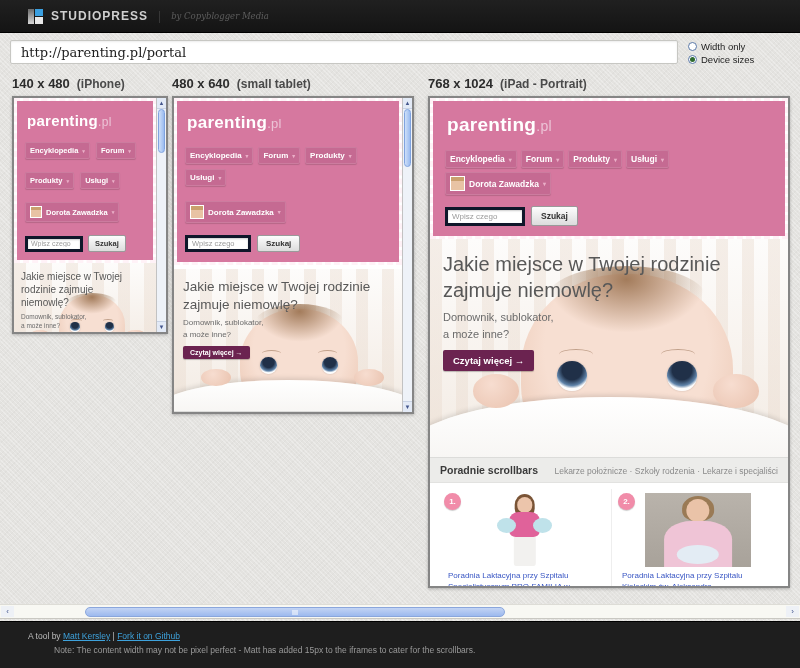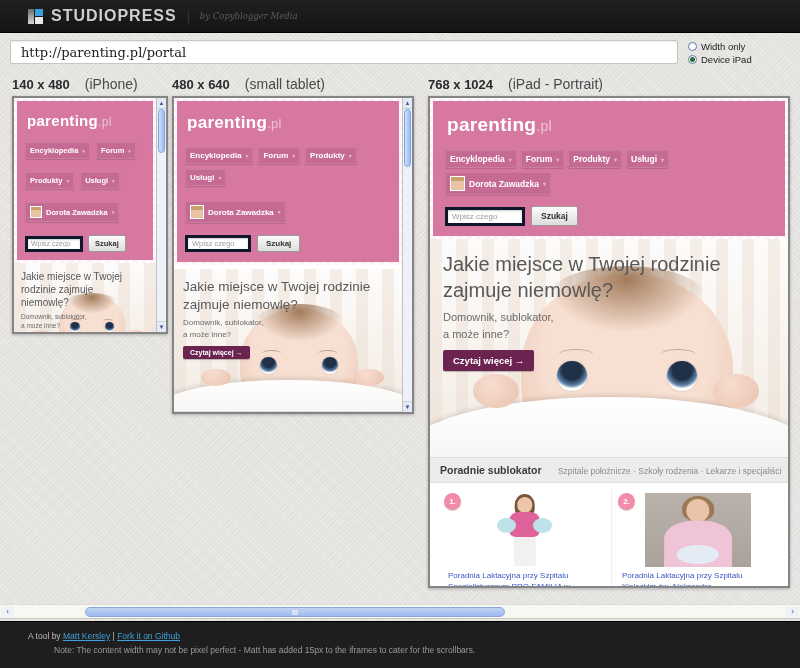--- a/index.html
+++ b/index.html
@@ -10,39 +10,39 @@
       repeating-linear-gradient(-45deg, rgba(0,0,0,.025) 0 1px, transparent 1px 4px);}
   .page{position:relative;width:800px;height:668px;}
 
   
   .topbar{position:absolute;left:0;top:0;width:100%;height:33px;background:linear-gradient(#202020,#141414);
     display:flex;align-items:center;padding-left:28px;box-sizing:border-box;border-bottom:1px solid #000;}
   .logo-icon{width:15px;height:15px;display:inline-grid;grid-template-columns:6px 8px;grid-template-rows:7px 7px;gap:1px;margin-right:8px;}
   .logo-icon .li-left{grid-row:1/3;background:linear-gradient(#6a6a6a,#d8d8d8);}
   .logo-icon .li-tr{background:#3a9fe0;}
   .logo-icon .li-br{background:#e9e9e9;}
-  .brand{color:#cfcfcf;font-size:16px;font-weight:bold;letter-spacing:1px;}
+  .brand{color:#cfcfcf;font-size:12px;font-weight:bold;letter-spacing:1px;}
   .brand-sep{color:#3a3a3a;margin:0 10px;font-size:12px;}
   .tagline{color:#5d5d5d;font-size:8.5px;font-style:italic;font-family:"DejaVu Serif",serif;text-align:center;}
 
   
   .url-input{position:absolute;left:10px;top:40px;width:668px;height:24px;box-sizing:border-box;
     border:1px solid #c7c7c3;border-radius:2px;background:#fff;padding:0 10px;
     font-family:"DejaVu Serif",serif;font-size:13px;color:#222;box-shadow:inset 0 1px 2px rgba(0,0,0,.08);}
   .radio-group{position:absolute;left:688px;top:41px;font-size:9.5px;color:#222;}
   .radio-row{display:flex;align-items:center;margin-bottom:2px;cursor:pointer;}
   .radio{width:9px;height:9px;border-radius:50%;border:1px solid #5b79a8;background:#fff;margin-right:4px;
     display:inline-flex;align-items:center;justify-content:center;box-sizing:border-box;}
   .radio .dot{width:5px;height:5px;border-radius:50%;background:#2f6b2f;display:none;}
   .radio.selected .dot{display:block;}
 
   
   .frame-block{position:absolute;top:76px;}
   .frame-label{font-size:13px;font-weight:bold;color:#2c2c2c;height:20px;white-space:nowrap;}
-  .frame-label .device{font-size:14px;color:#4a4a4a;font-weight:normal;margin-left:15px;}
+  .frame-label .device{font-size:12px;color:#4a4a4a;font-weight:bold;margin-left:7px;}
   .viewport{background:#fff;border:2px solid #858585;box-shadow:0 1px 3px rgba(0,0,0,.25);
     position:relative;overflow:hidden;box-sizing:border-box;}
   .fb1{left:12px;} .fb1 .viewport{width:156px;height:238px;}
   .fb2{left:172px;} .fb2 .viewport{width:242px;height:318px;}
   .fb3{left:428px;} .fb3 .viewport{width:362px;height:492px;}
 
   
   .vscroll{position:absolute;top:0;right:0;bottom:0;width:10px;background:#eef2f8;border-left:1px solid #c2c2c2;box-sizing:border-box;}
   .vs-btn{position:absolute;left:0;width:9px;height:10px;background:#e3eaf6;color:#44568c;font-size:6px;line-height:10px;text-align:center;}
   .vs-up{top:0;border-bottom:1px solid #c8d2e4;}
@@ -218,21 +218,21 @@
   <input class="url-input" type="text" value="http://parenting.pl/portal" style="">
   <div class="radio-group">
     <div class="radio-row">
       <span class="radio"></span>
       <span>Width only</span>
     </div>
     <div class="radio-row">
       <span class="radio selected">
           <span class="dot"></span>
         </span>
-      <span>Device iPad</span>
+      <span>Device sizes</span>
     </div>
   </div>
 
   <div class="frame-block fb1 f1">
     <div class="frame-label">
       <span>140 x 480</span><span class="device">(iPhone)</span>
     </div>
     <div class="viewport">
       <div class="site">
         <div class="p-header">
@@ -423,22 +423,22 @@
               <div class="b-eye l"></div>
               <div class="b-eye r"></div>
               <div class="b-nose"></div>
             </div>
             <div class="b-hand l"></div>
             <div class="b-hand r"></div>
             <div class="b-rail"></div>
           </div>
         </div>
         <div class="tabbar">
-          <span class="tab-active">Poradnie sublokator</span>
-          <span>Szpitale położnicze</span>
+          <span class="tab-active">Poradnie scrollbars</span>
+          <span>Lekarze położnicze</span>
           <span>·</span>
           <span>Szkoły rodzenia</span>
           <span>·</span>
           <span>Lekarze i specjaliści</span>
         </div>
         <div class="listings">
           <div class="listing">
             <span class="badge">1.</span>
             <div class="photo ph1">
               <div class="p-hair"></div>

